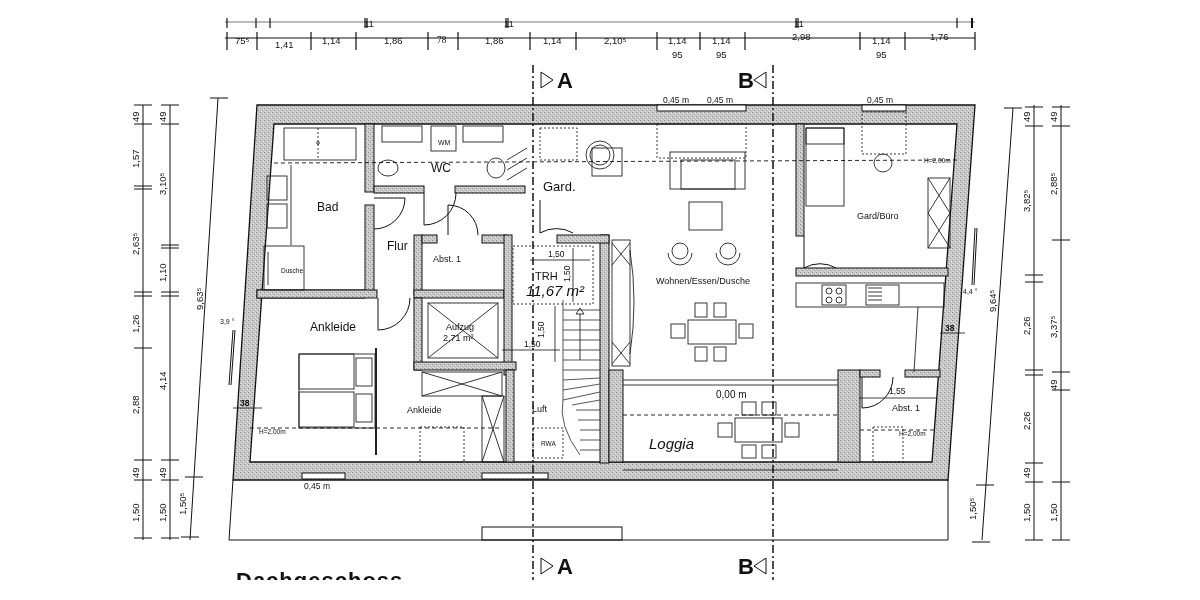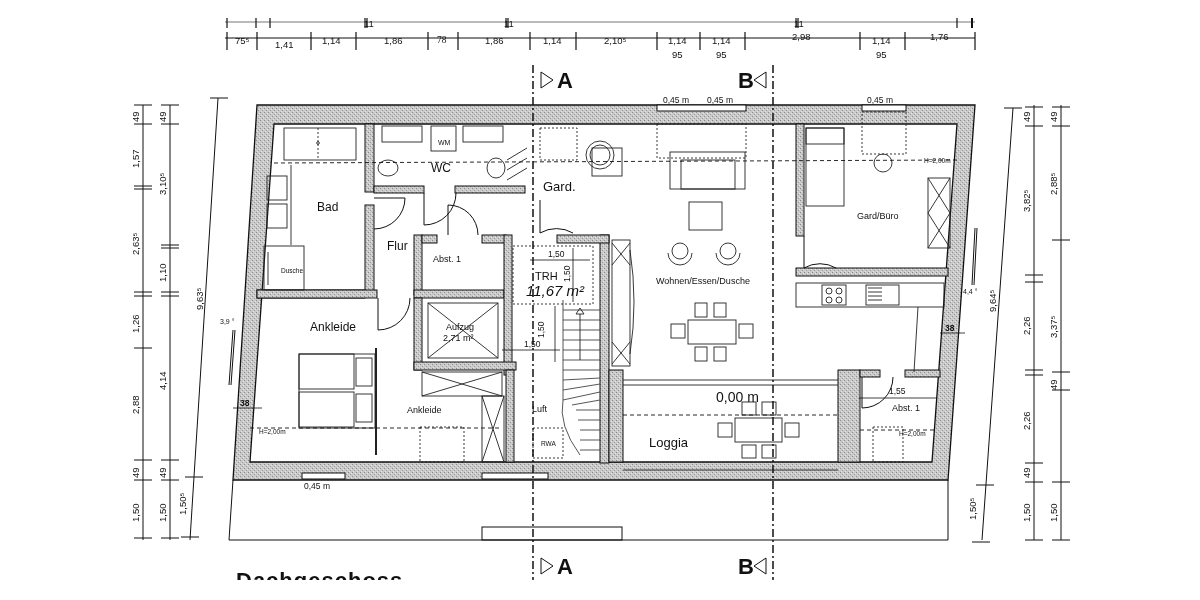--- a/index.html
+++ b/index.html
@@ -434,30 +434,30 @@
   <span class="lbl small" style="left:535px;top:271px;font-size:11px;">TRH</span>
   <span class="lbl small" style="left:526px;top:283px;font-size:15px;font-style:italic;">11,67 m²</span>
   <span class="lbl small" style="left:446px;top:323px;font-size:9px;">Aufzug</span>
   <span class="lbl small" style="left:443px;top:334px;font-size:9px;">2,71 m²</span>
   <span class="lbl small" style="left:656px;top:277px;font-size:9px;">Wohnen/Essen/Dusche</span>
   <span class="lbl small" style="left:857px;top:212px;font-size:9px;">Gard/Büro</span>
   <span class="lbl room" style="left:310px;top:321px;">Ankleide</span>
   <span class="lbl small" style="left:407px;top:406px;font-size:9px;">Ankleide</span>
   <span class="lbl small" style="left:532px;top:405px;font-size:9px;">Luft</span>
   <span class="lbl tiny" style="left:541px;top:441px;">RWA</span>
-  <span class="lbl small" style="left:649px;top:436px;font-size:13px;">Loggia</span>
+  <span class="lbl small" style="left:649px;top:436px;font-size:15px;font-style:italic;">Loggia</span>
   <span class="lbl small" style="left:892px;top:404px;font-size:9px;">Abst. 1</span>
 </div>
 
 <div>
   <span class="lbl small" style="left:663px;top:96px;font-size:8.5px;">0,45 m</span>
   <span class="lbl small" style="left:707px;top:96px;font-size:8.5px;">0,45 m</span>
   <span class="lbl small" style="left:867px;top:96px;font-size:8.5px;">0,45 m</span>
   <span class="lbl small" style="left:304px;top:482px;font-size:8.5px;">0,45 m</span>
-  <span class="lbl small" style="left:716px;top:390px;font-size:14px;">0,00 m</span>
+  <span class="lbl small" style="left:716px;top:390px;font-size:10px;">0,00 m</span>
   <span class="lbl tiny" style="left:924px;top:158px;">H=2,00m</span>
   <span class="lbl tiny" style="left:259px;top:429px;">H=2,00m</span>
   <span class="lbl tiny" style="left:899px;top:431px;">H=2,00m</span>
   <span class="lbl small" style="left:240px;top:399px;font-size:8.5px;font-weight:bold;">38</span>
   <span class="lbl small" style="left:945px;top:324px;font-size:8.5px;font-weight:bold;">38</span>
   <span class="lbl small" style="left:889px;top:387px;font-size:8.5px;">1,55</span>
   <span class="lbl small" style="left:548px;top:250px;font-size:8.5px;">1,50</span>
   <span class="lbl small vert" style="left:563px;top:282px;font-size:8.5px;">1,50</span>
   <span class="lbl small" style="left:524px;top:340px;font-size:8.5px;">1,50</span>
   <span class="lbl small vert" style="left:537px;top:338px;font-size:8.5px;">1,50</span>

